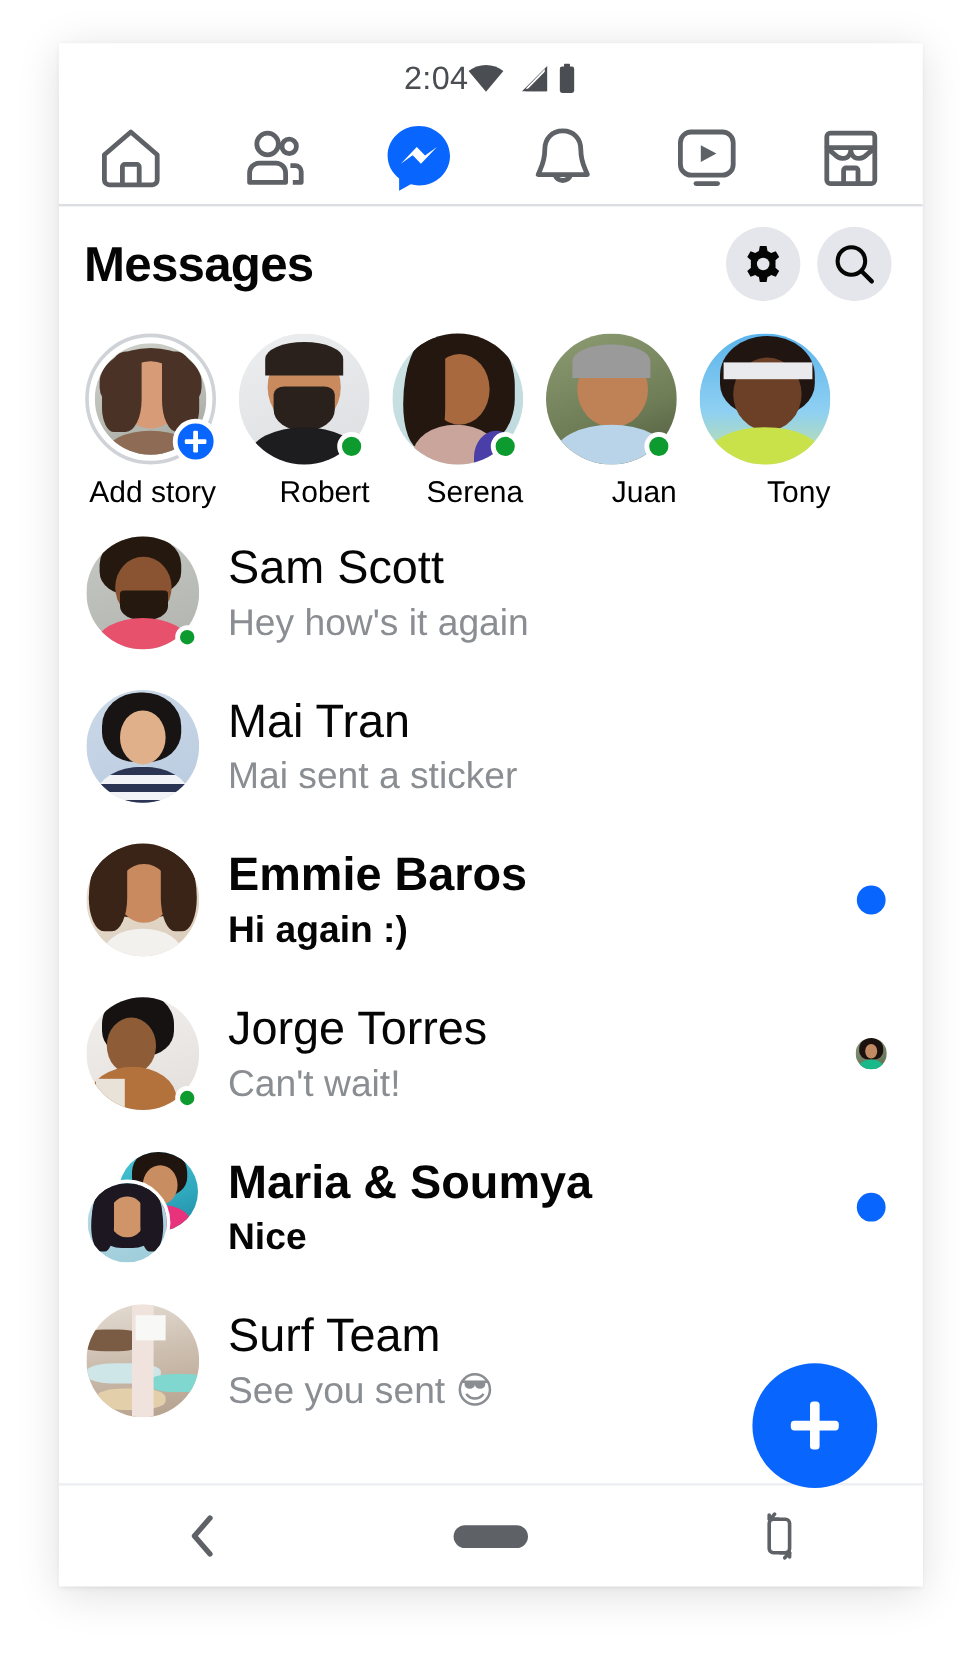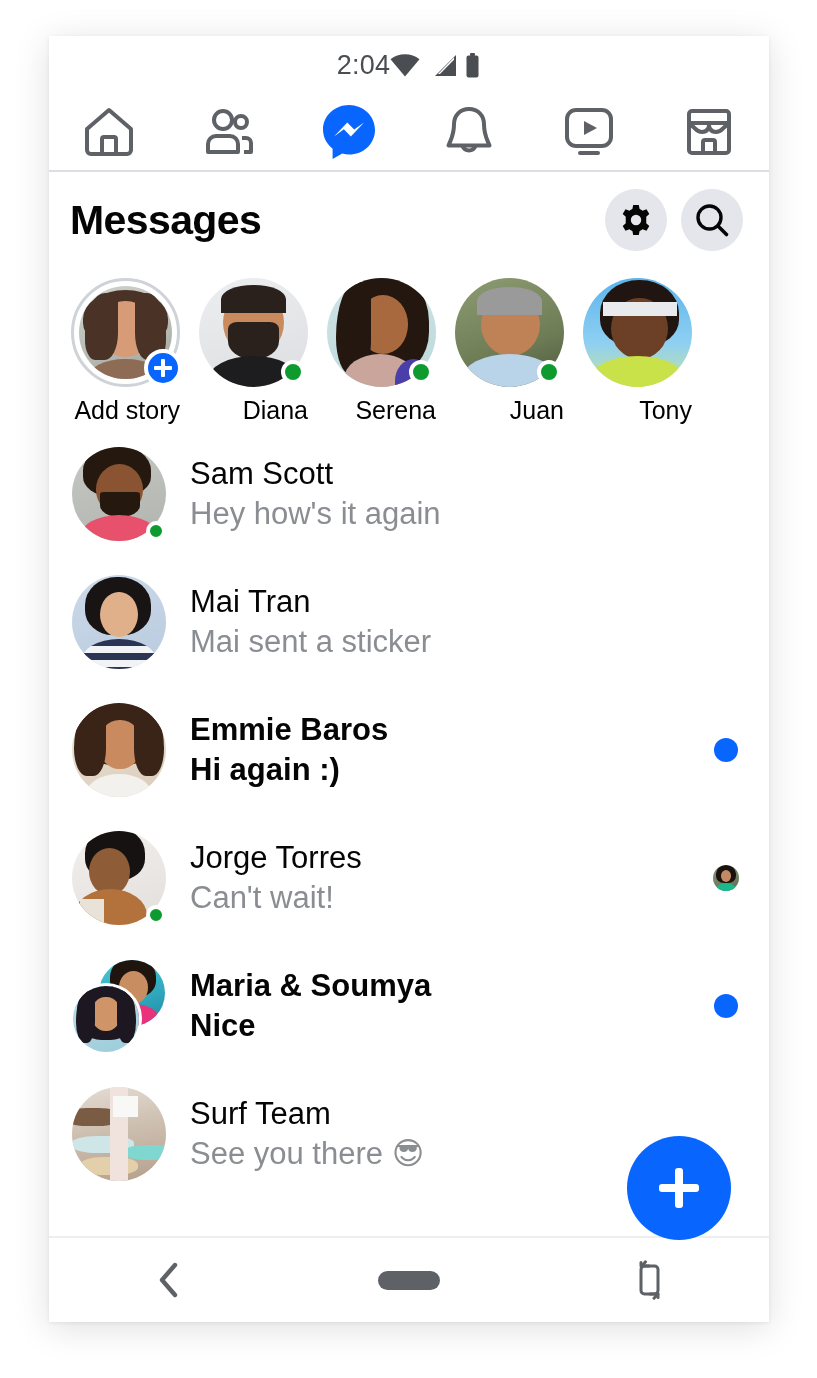--- a/index.html
+++ b/index.html
@@ -176,21 +176,21 @@
     border-radius: 50%;
     background: #0d9b2f;
     border: 4px solid #ffffff;
   }
   .conv-text {
     flex: 1;
     margin-left: 22px;
     min-width: 0;
   }
   .conv-name {
-    font-size: 31px;
+    font-size: 39px;
     color: #050505;
     line-height: 1.28;
     white-space: nowrap;
   }
   .conv-snippet {
     font-size: 31px;
     color: #8a8d91;
     line-height: 1.28;
     white-space: nowrap;
   }
@@ -383,21 +383,21 @@
             <div class="ph">
               <div class="bg" style="background:linear-gradient(160deg,#eceef0 0%,#dcdee1 100%)"></div>
               <div class="head" style="left:22%;top:10%;width:56%;height:62%;background:#c98a5e"></div>
               <div class="hair" style="left:20%;top:6%;width:60%;height:26%;background:#2a211c;border-radius:50% 50% 0 0"></div>
               <div class="hair" style="left:27%;top:40%;width:46%;height:34%;background:#2a211c;border-radius:18% 18% 48% 48%"></div>
               <div class="body" style="left:8%;top:72%;width:84%;height:44%;background:#1d1d1f"></div>
             </div>
           </div>
           <div class="badge-online"></div>
         </div>
-        <div class="story-name">Diana</div>
+        <div class="story-name">Robert</div>
       </div>
 
       <div class="story">
         <div class="story-avatar-wrap">
           <div class="story-avatar">
             <div class="ph">
               <div class="bg" style="background:linear-gradient(160deg,#cfe4e6 0%,#bcd8dc 100%)"></div>
               <div class="hair" style="left:10%;top:-6%;width:84%;height:96%;background:#23170f;border-radius:48% 48% 42% 42%"></div>
               <div class="head" style="left:28%;top:16%;width:46%;height:54%;background:#a9693f"></div>
               <div class="hair" style="left:8%;top:4%;width:32%;height:84%;background:#23170f;border-radius:60% 20% 36% 40%"></div>
@@ -571,21 +571,21 @@
               <div class="body" style="left:0%;top:52%;width:66%;height:18%;background:#cfe6e8;border-radius:40%"></div>
               <div class="body" style="left:8%;top:74%;width:62%;height:20%;background:#e3cfa9;border-radius:40%"></div>
               <div class="body" style="left:56%;top:62%;width:52%;height:16%;background:#7fd7cf;border-radius:40%"></div>
               <div class="body" style="left:40%;top:0%;width:20%;height:100%;background:#f0e3dd;border-radius:0"></div>
               <div class="body" style="left:44%;top:10%;width:26%;height:22%;background:#f8f8f6;border-radius:0"></div>
             </div>
           </div>
         </div>
         <div class="conv-text">
           <div class="conv-name">Surf Team</div>
-          <div class="conv-snippet">See you there 😎</div>
+          <div class="conv-snippet">See you sent 😎</div>
         </div>
         <div class="conv-right"></div>
       </div>
 
     </div>
 
     <div class="fab"></div>
 
     <div class="navbar">
       <div class="nav-btn">

